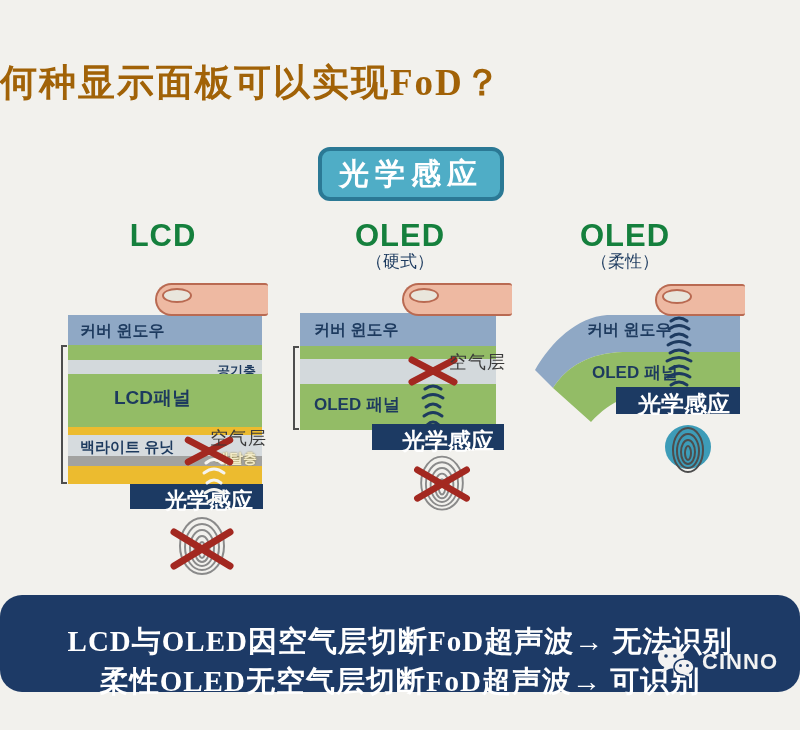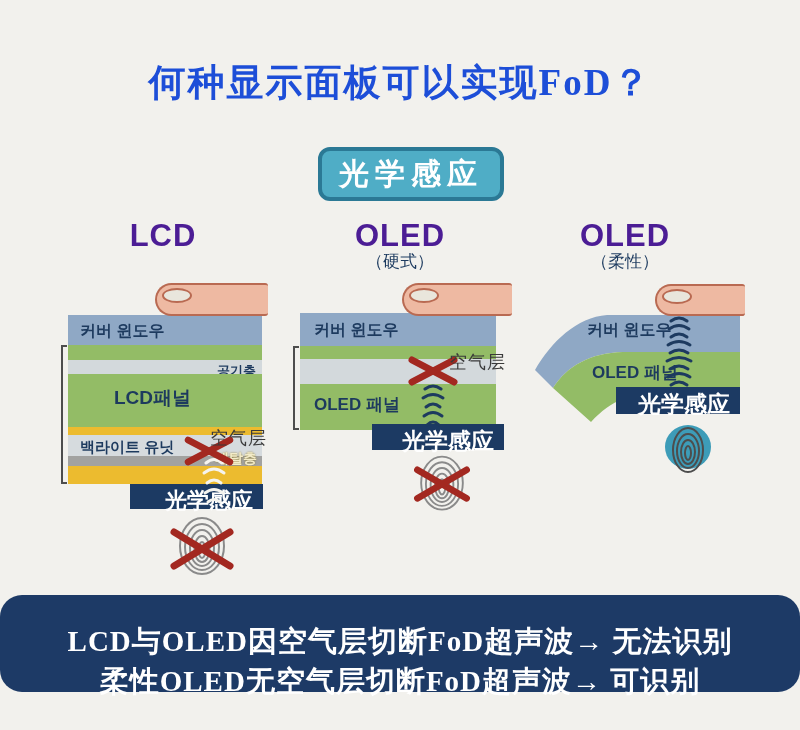--- a/index.html
+++ b/index.html
@@ -5,29 +5,29 @@
   html,body{margin:0;padding:0;}
   body{background:#dcdcd8;}
   .poster{
     position:relative;width:800px;height:730px;margin:0 auto;
     background:#f2f1ed;overflow:hidden;
     font-family:"Liberation Sans","DejaVu Sans",sans-serif;
   }
   .abs{position:absolute;}
   .cn{font-family:"Liberation Serif","DejaVu Serif",serif;}
   
-  .title{left:0;top:58px;width:800px;text-align:center;
-    font-size:37px;font-weight:bold;color:#1d4ed8;letter-spacing:2px;}
+  .title{left:0;top:58px;width:800px;
+    font-size:37px;font-weight:bold;color:#a16207;letter-spacing:2px;}
   
   .method-badge{left:318px;top:147px;width:178px;height:46px;
     background:#4fadc6;border:4px solid #2b7995;border-radius:12px;
     color:#ffffff;font-size:30px;font-weight:bold;text-align:center;
     line-height:46px;letter-spacing:6px;}
   
-  .colhead{font-weight:bold;color:#4c1d95;font-size:31px;text-align:center;
+  .colhead{font-weight:bold;color:#15803d;font-size:31px;text-align:center;
     font-family:"Liberation Sans","DejaVu Sans",sans-serif;letter-spacing:1px;}
   .colsub{font-weight:normal;color:#1c3a5f;font-size:17px;text-align:center;}
   
   .layer{position:absolute;box-sizing:border-box;}
   .l-cover{background:#8fa8c5;}
   .l-green{background:#93bc66;}
   .l-air{background:#d3d9dc;}
   .l-yellow{background:#ecbb2f;}
   .l-backlight{background:#d6dbde;}
   .l-metal{background:#a2a2a0;}
@@ -205,15 +205,28 @@
       <ellipse cx="26" cy="28" rx="15" ry="22"></ellipse>
         <ellipse cx="26" cy="29" rx="11" ry="17"></ellipse>
       <ellipse cx="26" cy="30" rx="7" ry="12"></ellipse>
         <ellipse cx="26" cy="31" rx="3" ry="7"></ellipse>
     </g>
   </svg>
 
   <div class="abs banner">
     <div class="banner-line cn" style="top:27px;">LCD与OLED因空气层切断FoD超声波→ 无法识别</div>
     <div class="banner-line cn" style="top:67px;">柔性OLED无空气层切断FoD超声波→ 可识别</div>
+    <div class="brand">
+      <svg width="40" height="32" viewBox="0 0 40 32">
+        <ellipse cx="15" cy="12" rx="13" ry="10.5" fill="#f2f2f2"></ellipse>
+        <path d="M 9 20 L 5 27 L 15 22 Z" fill="#f2f2f2"></path>
+        <circle cx="10" cy="10" r="1.8" fill="#1d3a66"></circle>
+          <circle cx="19" cy="10" r="1.8" fill="#1d3a66"></circle>
+        <ellipse cx="28" cy="21" rx="10" ry="8" fill="#f2f2f2" stroke="#1d3a66" stroke-width="1.5"></ellipse>
+        <path d="M 33 27 L 36 32 L 27 28 Z" fill="#f2f2f2"></path>
+        <circle cx="24.5" cy="19.5" r="1.5" fill="#1d3a66"></circle>
+          <circle cx="31.5" cy="19.5" r="1.5" fill="#1d3a66"></circle>
+      </svg>
+      <span class="brand-text">CINNO</span>
+    </div>
   </div>
 
 </div>
 
 </body></html>

